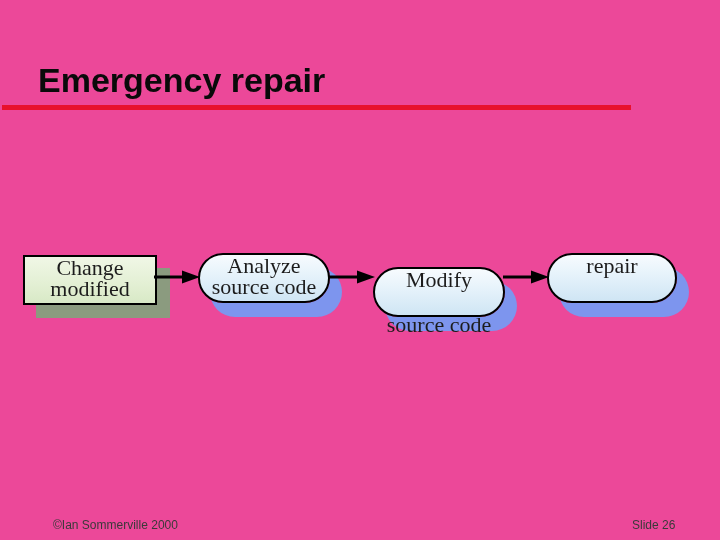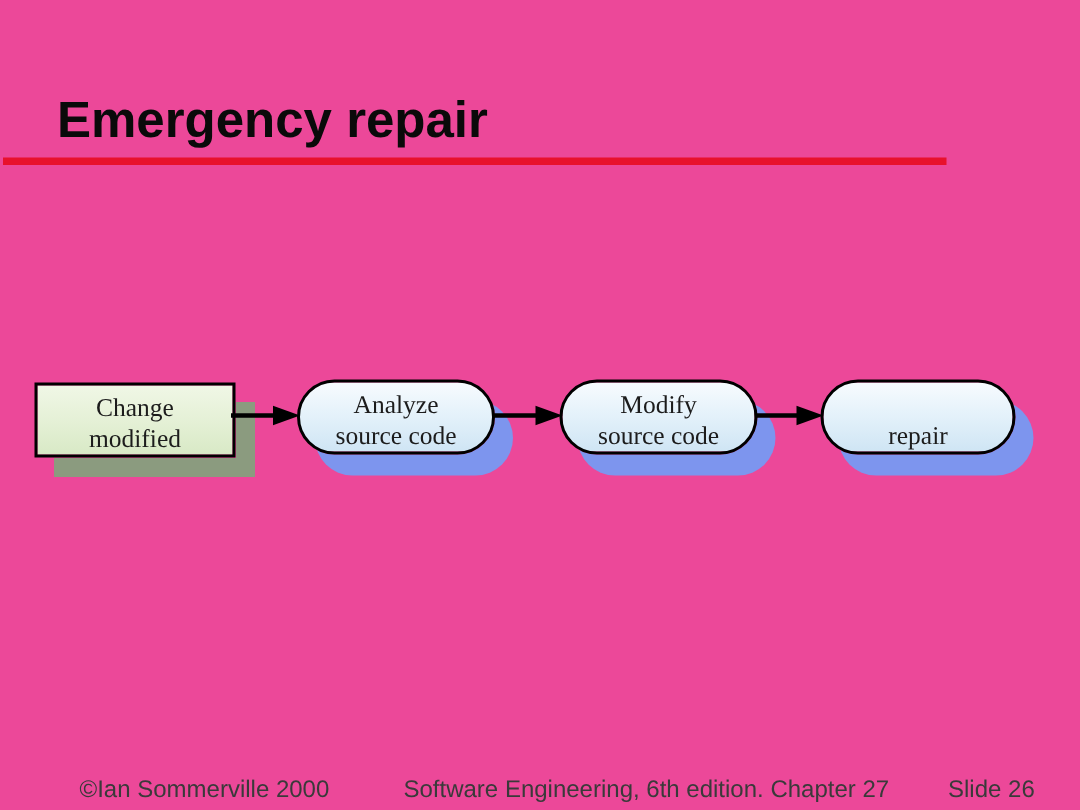--- a/index.html
+++ b/index.html
@@ -35,63 +35,63 @@
   }
 
   
   .diagram { position: absolute; left: 0; top: 0; width: 720px; height: 540px; }
 
   .node {
     position: absolute;
     display: flex;
     flex-direction: column;
     align-items: center;
-    justify-content: flex-end;
+    justify-content: flex-start;
     text-align: center;
     font-family: "Liberation Serif", "DejaVu Serif", serif;
-    font-size: 17px;
+    font-size: 22px;
     line-height: 21px;
     color: #1c1c1c;
     border: 2px solid #000;
     box-sizing: border-box;
     z-index: 2;
   }
   .node span { display: block; }
 
   .node-rect {
     left: 23px; top: 255px; width: 134px; height: 50px;
     background: linear-gradient(180deg, #f0f7e6 0%, #e4f0d5 55%, #d8e9c6 100%);
     box-shadow: 13px 13px 0 0 #8b9b7f;
   }
   .node-stadium {
     border-radius: 26px;
     background: linear-gradient(180deg, #f7fbfe 0%, #e3f1fa 50%, #cfe5f4 100%);
     box-shadow: 12px 14px 0 0 #7d95ee;
   }
   .node-analyze { left: 198px; top: 253px; width: 132px; height: 50px; }
-  .node-modify  { left: 373px; top: 253px; width: 132px; height: 50px; }
+  .node-modify  { left: 373px; top: 267px; width: 132px; height: 50px; gap: 24px; }
   .node-deliver { left: 547px; top: 253px; width: 130px; height: 50px; }
 
   .arrow {
     position: absolute;
     top: 269px;
     width: 46px;
     height: 16px;
     z-index: 5;
   }
   .arrow-1 { left: 154px; }
   .arrow-2 { left: 329px; }
   .arrow-3 { left: 503px; }
 
   
   .footer-item {
     position: absolute;
     top: 518px;
     font-family: "Liberation Sans", sans-serif;
-    font-size: 16px;
+    font-size: 12px;
     color: #3a3a3a;
     white-space: nowrap;
   }
   .footer-left   { left: 53px; }
   .footer-center { left: 269px; }
   .footer-right  { left: 632px; }
 </style>
 </head>
 <body>
 
@@ -132,16 +132,15 @@
       <polygon points="28,1.5 46,8 28,14.5" fill="#000"></polygon>
     </svg>
 
     <div class="node node-stadium node-deliver">
       <span>repair</span>
     </div>
 
   </div>
 
   <span class="footer-item footer-left">©Ian Sommerville 2000</span>
-  <span class="footer-item footer-center">Software Engineering, 6th edition. Chapter 27</span>
   <span class="footer-item footer-right">Slide 26</span>
 
 </div>
 
 </body></html>

